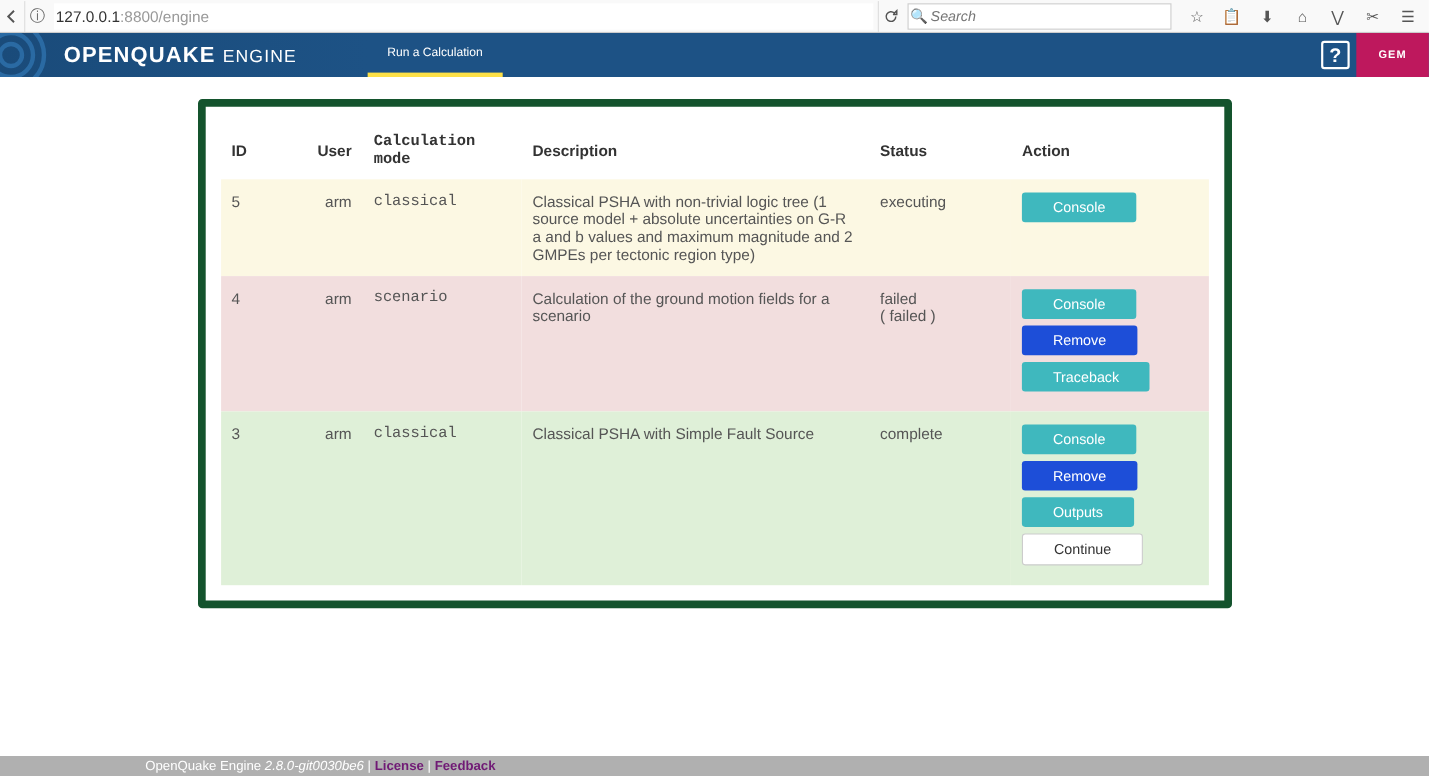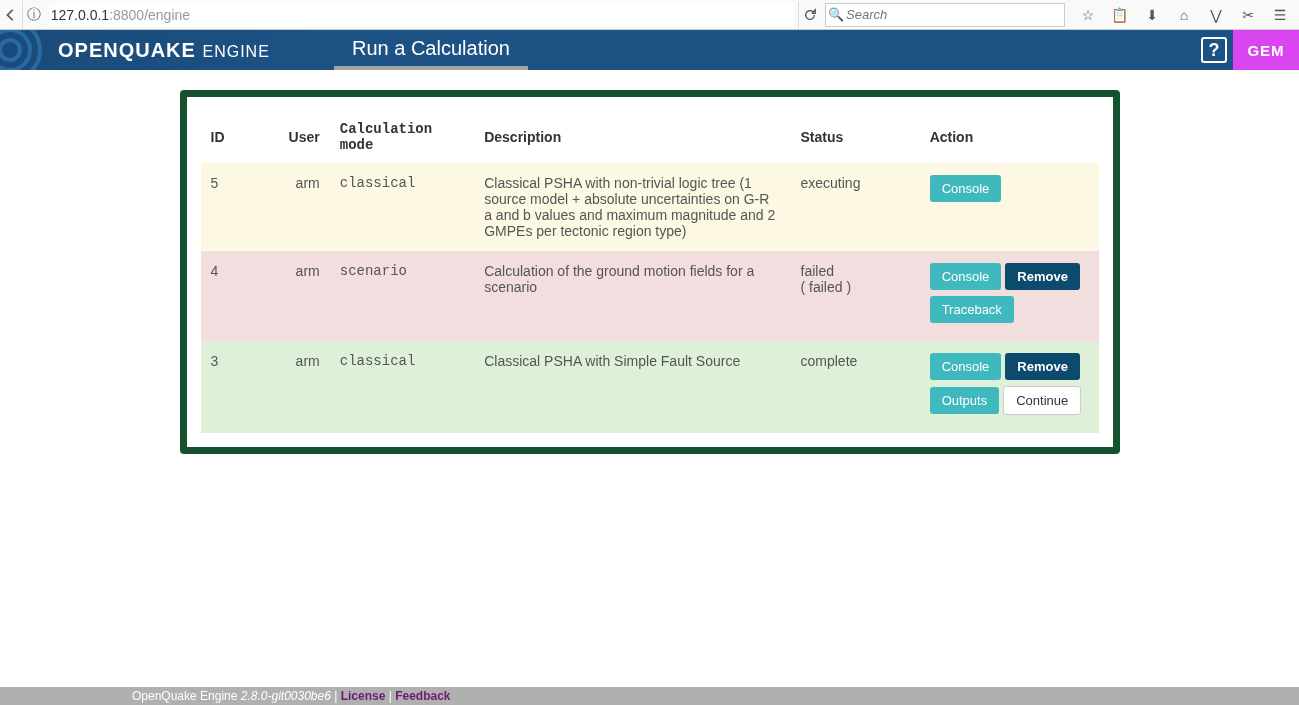--- a/index.html
+++ b/index.html
@@ -19,25 +19,25 @@
     .search-bar input { border:none; outline:none; width: 200px; font-size: 13px; color:#888; font-style: italic; }
     .toolbar-icons { display: flex; align-items: center; gap: 10px; padding: 0 8px; }
     .toolbar-icons span { width: 22px; height: 22px; display:flex; align-items:center; justify-content:center; color:#555; cursor:pointer; }
 
     
     .app-header { display: flex; align-items: stretch; height: 40px; background: #1d5285; color: #fff; }
     .logo-area { display: flex; align-items: center; padding: 0 20px 0 0; background: linear-gradient(90deg, #1a4b7a, #1d5285); width: 334px; position:relative; overflow:hidden; }
     .logo-rings { position:absolute; left:-20px; top:-20px; }
     .logo-text { font-weight: bold; font-size: 20px; letter-spacing: 1px; margin-left: 58px; }
     .logo-text .thin { font-weight: normal; font-size: 16px; }
-    .run-calc { display: flex; align-items: center; padding: 0 18px; font-size: 20px; border-bottom: 4px solid #a3a3a3; cursor:pointer; }
+    .run-calc { display: flex; align-items: center; padding: 0 18px; font-size: 11px; border-bottom: 4px solid #fde047; cursor:pointer; }
     .header-spacer { flex: 1; }
     .help-box { width: 38px; display:flex; align-items:center; justify-content:center; }
     .help-box .q { width: 26px; height: 26px; border: 2px solid #fff; border-radius: 3px; display:flex; align-items:center; justify-content:center; font-weight:bold; font-size:18px; }
-    .gem-box { width: 66px; background: #d946ef; display:flex; align-items:center; justify-content:center; font-weight:bold; font-size:15px; letter-spacing:1px; }
+    .gem-box { width: 66px; background: #be185d; display:flex; align-items:center; justify-content:center; font-weight:bold; font-size:10px; letter-spacing:1px; }
 
     
     .content { max-width: 940px; margin: 20px auto; }
     .page-title { color: #1d6fa5; font-size: 24px; font-weight: bold; margin-bottom: 18px; }
     .panel { border: 7px solid #14532d; border-radius: 4px; padding: 14px; }
 
     table { width: 100%; border-collapse: collapse; }
     th { text-align: left; padding: 10px 10px; font-size: 14px; color: #333; font-weight: bold; }
     td { padding: 12px 10px; font-size: 14px; color: #555; vertical-align: top; }
 
@@ -45,23 +45,23 @@
     tr.row-failed { background: #f2dede; }
     tr.row-complete { background: #dff0d8; }
 
     .col-id { width: 60px; }
     .col-user { width: 70px; text-align: right; }
     .col-mode { width: 145px; font-family: Liberation Mono, monospace; }
     .col-desc { width: 320px; }
     .col-status { width: 130px; }
     .col-action { width: 180px; }
 
-    .btn { display: inline-block; padding: 6px 12px; border-radius: 3px; font-size: 13px; color: #fff; border: none; cursor: pointer; margin: 0 4px 6px 0; }
+    .btn { display: inline-block; padding: 6px 28px; border-radius: 3px; font-size: 13px; color: #fff; border: none; cursor: pointer; margin: 0 4px 6px 0; }
     .btn-teal { background: #3fb8be; }
-    .btn-red { background: #0c4a6e; font-weight: bold; }
+    .btn-red { background: #1d4ed8; }
     .btn-white { background: #fff; color: #333; border: 1px solid #ccc; }
 
     
     .footer { position: fixed; bottom: 0; left: 0; right: 0; height: 18px; background: #b0b0b0; color: #fff; font-size: 12px; display:flex; align-items:center; padding-left: 132px; }
     .footer .ver { font-style: italic; }
     .footer a { color: #701a75; text-decoration: none; font-weight: bold; }
   </style>
 </head>
 <body>
 

